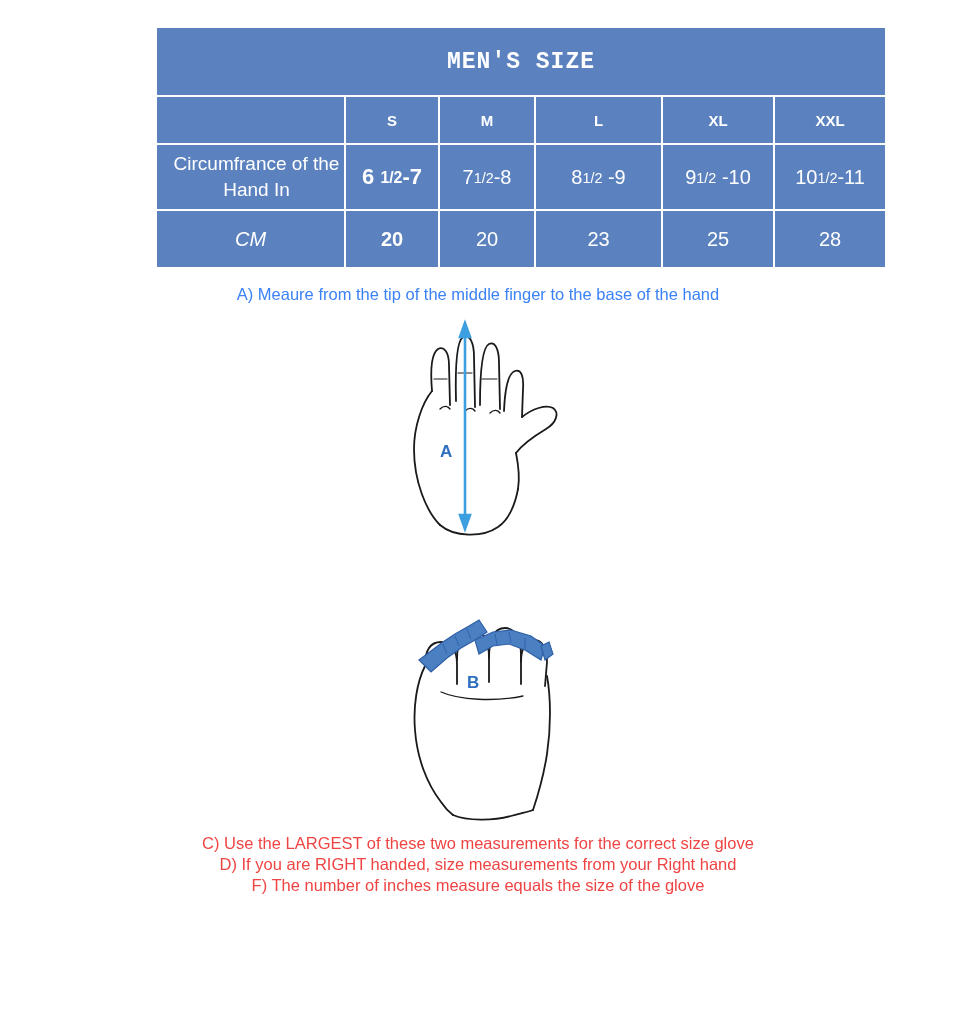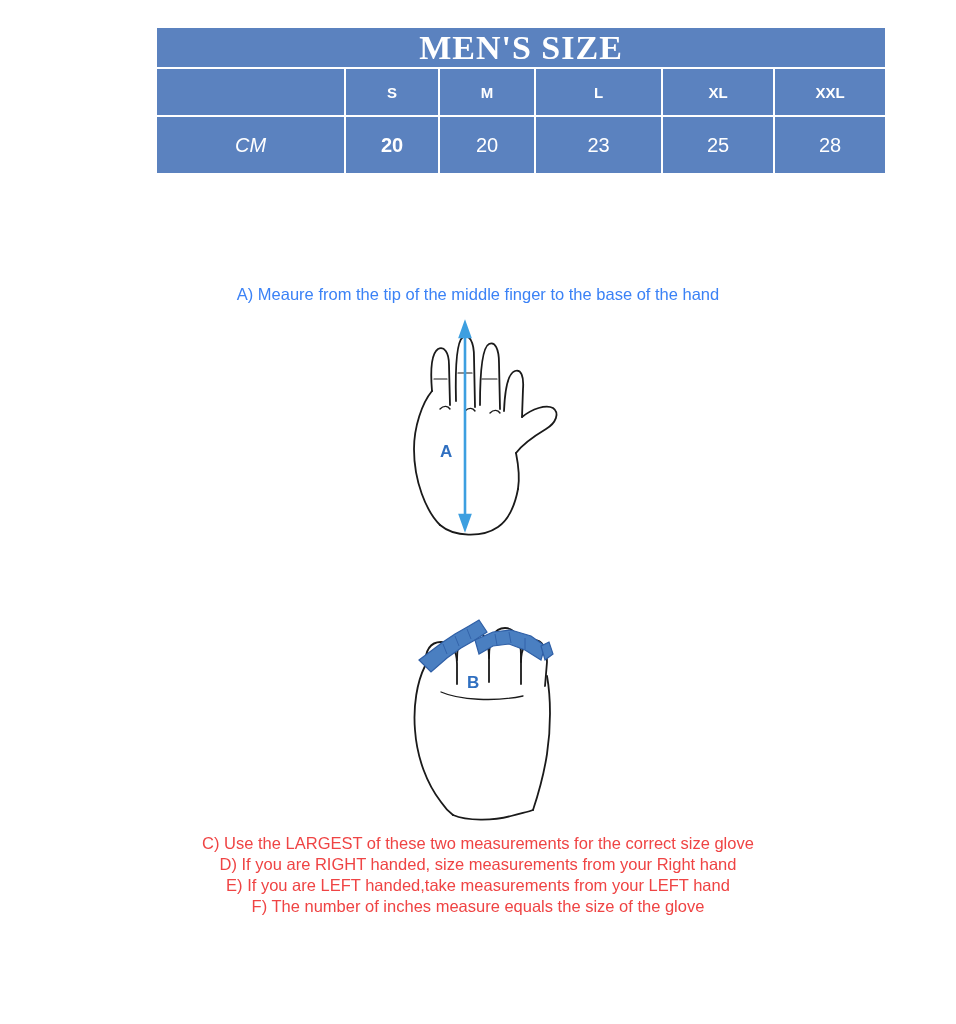--- a/index.html
+++ b/index.html
@@ -36,24 +36,24 @@
     table-layout: fixed;
   }
   table.size-table td {
     background: #5b82bf;
     color: #ffffff;
     text-align: center;
     vertical-align: middle;
     padding: 0;
   }
   .title-cell {
-    height: 39px;
-    font-family: Liberation Serif, serif;
-    font-weight: bold;
-    font-size: 34px;
+    height: 67px;
+    font-family: Liberation Mono, monospace;
+    font-weight: bold;
+    font-size: 23px;
     letter-spacing: 1px;
   }
   .hdr-cell {
     height: 46px;
     font-size: 15px;
     font-weight: bold;
   }
   .hdr-blank {
     background: #5b82bf !important;
   }
@@ -162,20 +162,28 @@
         </tr>
         <tr>
           <td class="hdr-cell hdr-blank"></td>
           <td class="hdr-cell">S</td>
           <td class="hdr-cell">M</td>
           <td class="hdr-cell">L</td>
           <td class="hdr-cell">XL</td>
           <td class="hdr-cell">XXL</td>
         </tr>
         <tr>
+          <td class="row-label">Circumfrance of the Hand In</td>
+          <td class="val-cell first">6 <sup class="frac">1/2</sup>-7</td>
+          <td class="val-cell">7<sup class="frac">1/2</sup>-8</td>
+          <td class="val-cell">8<sup class="frac">1/2</sup> -9</td>
+          <td class="val-cell">9<sup class="frac">1/2</sup> -10</td>
+          <td class="val-cell">10<sup class="frac">1/2</sup>-11</td>
+        </tr>
+        <tr>
           <td class="cm-label">CM</td>
           <td class="cm-cell first">20</td>
           <td class="cm-cell">20</td>
           <td class="cm-cell">23</td>
           <td class="cm-cell">25</td>
           <td class="cm-cell">28</td>
         </tr>
       </tbody>
     </table>
   </div>
@@ -251,17 +259,16 @@
         <line x1="126" y1="44" x2="128" y2="55"></line>
         <line x1="142" y1="50" x2="142" y2="61"></line>
       </g>
       <text class="letter-label" x="84" y="100">B</text>
     </svg>
   </div>
 
   <div class="footer">
     <div>C) Use the LARGEST of these two measurements for the correct size glove</div>
     <div>D) If you are RIGHT handed, size measurements from your Right hand</div>
-    <div>E) If you are LEFT handed,take measurements from your LEFT hand</div>
     <div>F) The number of inches measure equals the size of the glove</div>
   </div>
 
 </div>
 
 </body></html>

